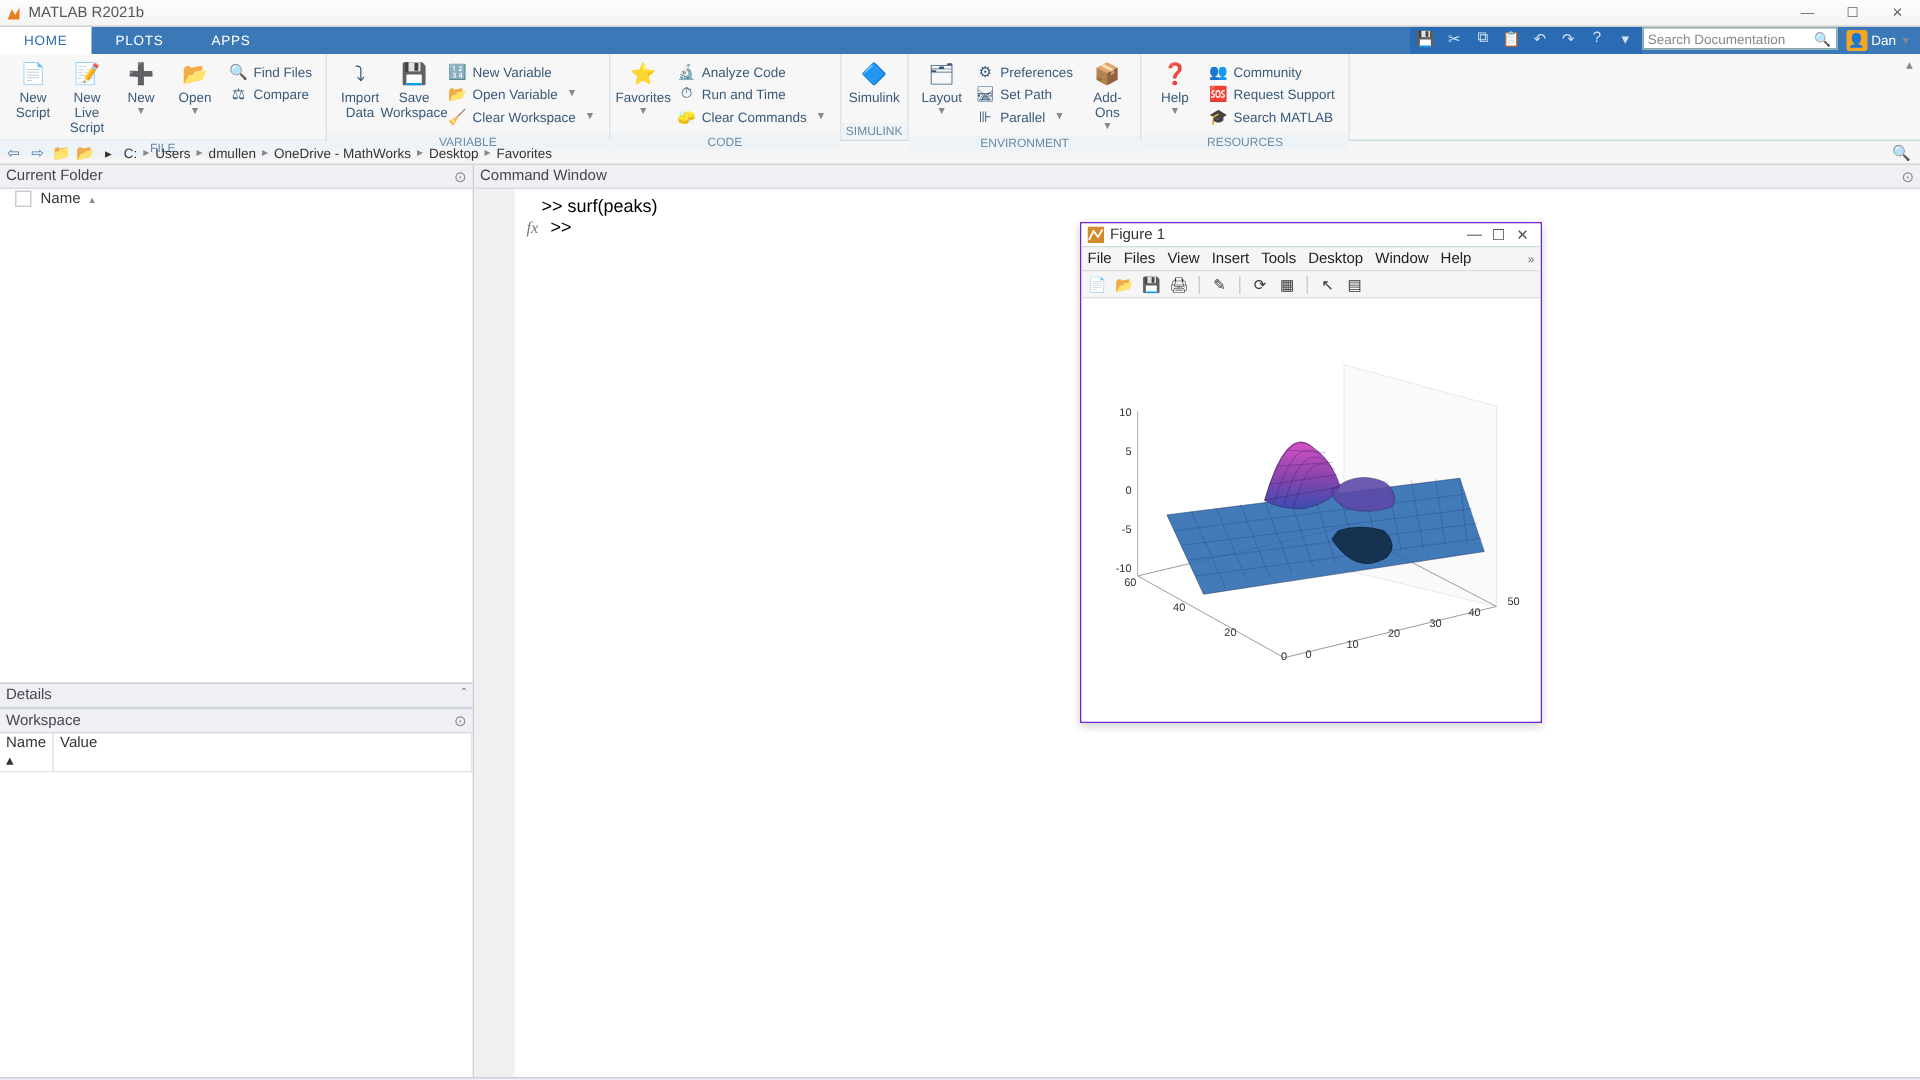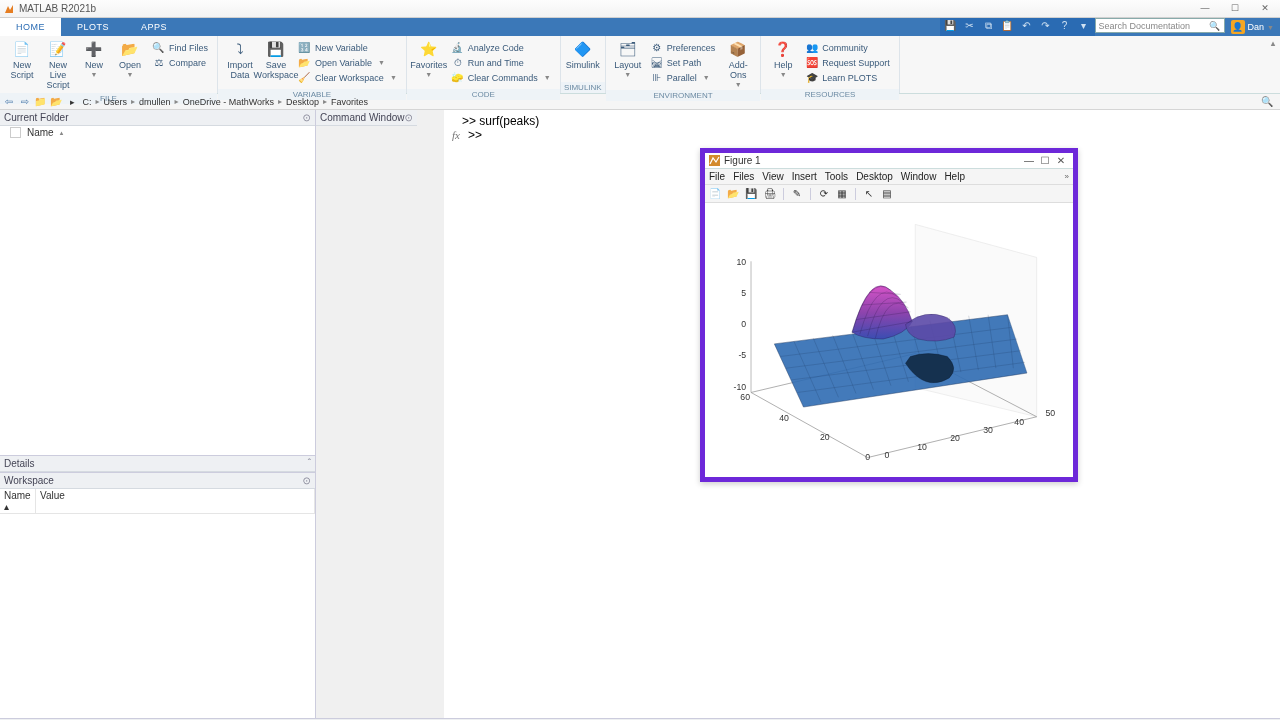--- a/index.html
+++ b/index.html
@@ -53,27 +53,27 @@
 .cf-row { display: flex; align-items: center; padding: 1px 10px; font-size: 10px; color: #333; gap: 6px; }
 .cf-row .sort { font-size: 7px; color: #888; }
 .details-sec { border-top: 1px solid #ccd; }
 .ws-sec { border-top: 1px solid #ccd; display: flex; flex-direction: column; flex: 0 0 246px; }
 .ws-hdrrow { display: flex; background: #fff; border-bottom: 1px solid #e5e5e5; }
 .ws-hdrrow .col { font-size: 10px; padding: 1px 4px; border-right: 1px solid #e5e5e5; }
 .ws-hdrrow .col.name { width: 36px; }
 .ws-hdrrow .col.val { flex: 1; }
 .ws-body { flex: 1; background: #fff; }
 
-.cmdwnd { flex: 1; display: flex; flex-direction: row; justify-content: center; }
+.cmdwnd { flex: 1; display: flex; flex-direction: column; justify-content: center; }
 .cmd-body { flex: 1; background: #fff; padding: 4px 8px; font-family: "Courier New", monospace; font-size: 12px; color: #000; position: relative; margin-left: 27px; }
 .cmd-line { white-space: pre; }
 .fx { font-style: italic; color: #777; font-family: "Segoe UI"; font-size: 11px; display: inline-block; width: 16px; text-align: left; }
 
 
-.figwin { position: absolute; left: 700px; top: 148px; width: 378px; height: 334px; background: #f0f0f0; border: 5px solid #6d28d9; box-shadow: 0 2px 6px rgba(0,0,0,.2); }
+.figwin { position: absolute; left: 720px; top: 148px; width: 308px; height: 334px; background: #f0f0f0; border: 1px solid #6d28d9; box-shadow: 0 2px 6px rgba(0,0,0,.2); }
 .figtitle { height: 16px; background: #fff; display: flex; align-items: center; padding: 0 4px; border-bottom: 1px solid #cdd; }
 .figtitle .fico { width: 11px; height: 11px; margin-right: 4px; display: inline-flex; align-items: center; justify-content: center; }
 .figtitle .ftitle { font-size: 10px; flex: 1; }
 .figtitle .fwbtn { width: 16px; text-align: center; font-size: 10px; color: #555; }
 .figmenu { height: 16px; background: #f5f5f5; display: flex; align-items: center; padding: 0 4px; gap: 8px; font-size: 10px; border-bottom: 1px solid #ddd; }
 .figmenu .m { color: #222; }
 .figmenu .more { margin-left: auto; font-size: 8px; color: #666; }
 .figtool { height: 18px; background: #f5f5f5; display: flex; align-items: center; padding: 0 4px; gap: 4px; border-bottom: 1px solid #ddd; }
 .figtool .tb { width: 14px; height: 14px; display: inline-flex; align-items: center; justify-content: center; font-size: 10px; border: 1px solid transparent; }
 .figtool .sep { width: 1px; height: 12px; background: #ccd; margin: 0 2px; }
@@ -277,21 +277,21 @@
         <div class="smallbtn">
             <span class="ico">👥</span>
             <span>Community</span>
           </div>
         <div class="smallbtn">
             <span class="ico">🆘</span>
             <span>Request Support</span>
           </div>
         <div class="smallbtn">
             <span class="ico">🎓</span>
-            <span>Learn PLOTS</span>
+            <span>Search MATLAB</span>
           </div>
       </div>
     </div>
     <div class="gname">RESOURCES</div>
   </div>
   <div style="flex:1;border-right:none"></div>
   <div style="width:14px;display:flex;align-items:flex-start;justify-content:center;padding-top:2px;font-size:9px;color:#888">▴</div>
 </div>
 
 <div class="addrbar">

